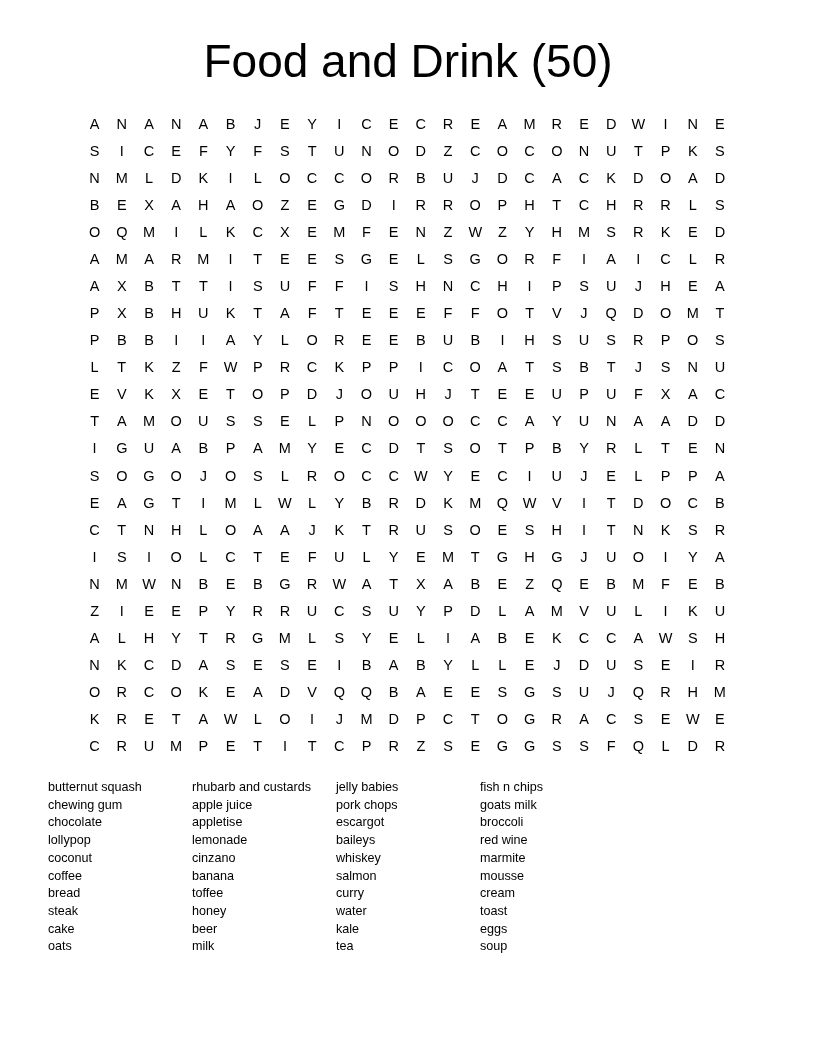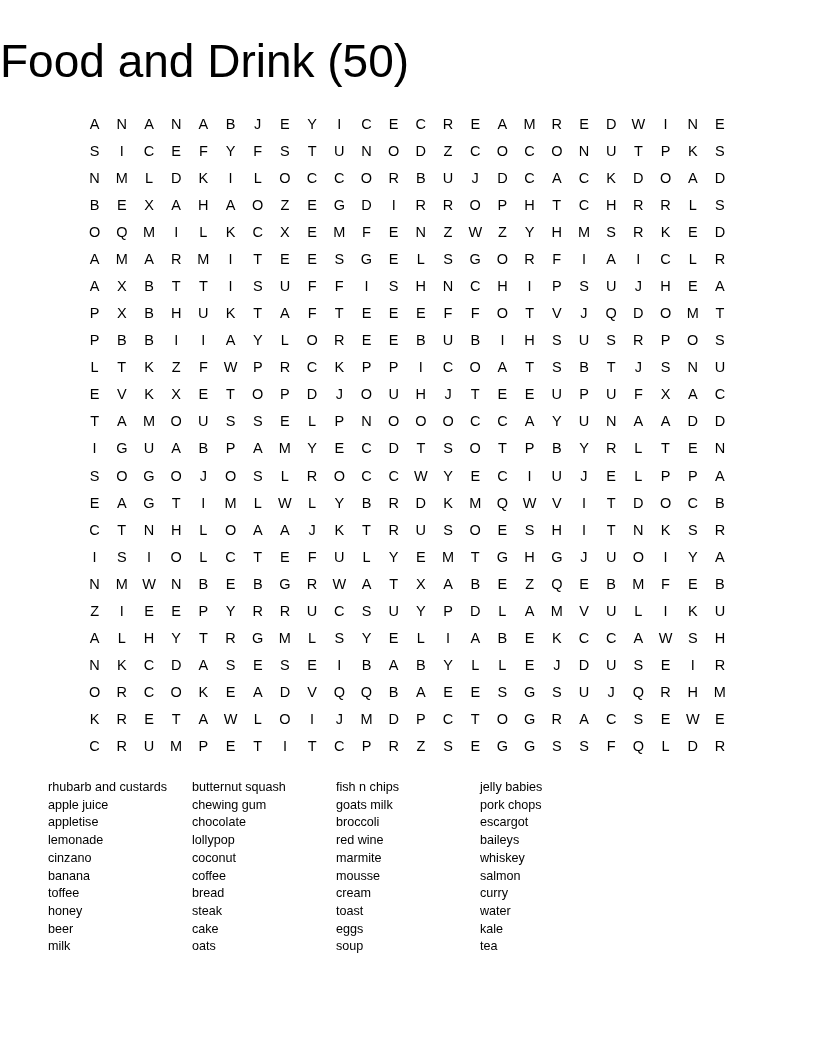--- a/index.html
+++ b/index.html
@@ -13,21 +13,21 @@
     position: relative;
     font-family: "Liberation Sans", sans-serif;
     color: #000000;
     overflow: hidden;
   }
   .title {
     position: absolute;
     top: 36px;
     left: 0;
     width: 816px;
-    text-align: left;
+    text-align: center;
     font-size: 46px;
     font-weight: 400;
     line-height: 1.1;
     margin: 0;
     color: #000000;
   }
   .grid {
     position: absolute;
     top: 110px;
     left: 81px;
@@ -687,61 +687,61 @@
       <span class="cell">S</span>
       <span class="cell">F</span>
       <span class="cell">Q</span>
       <span class="cell">L</span>
       <span class="cell">D</span>
       <span class="cell">R</span>
     </div>
   </div>
 
 <div class="words" id="words">
+    <div class="word-col">
+      <div class="word">butternut squash</div>
+      <div class="word">chewing gum</div>
+      <div class="word">chocolate</div>
+      <div class="word">lollypop</div>
+      <div class="word">coconut</div>
+      <div class="word">coffee</div>
+      <div class="word">bread</div>
+      <div class="word">steak</div>
+      <div class="word">cake</div>
+      <div class="word">oats</div>
+    </div>
     <div class="word-col">
       <div class="word">rhubarb and custards</div>
       <div class="word">apple juice</div>
       <div class="word">appletise</div>
       <div class="word">lemonade</div>
       <div class="word">cinzano</div>
       <div class="word">banana</div>
       <div class="word">toffee</div>
       <div class="word">honey</div>
       <div class="word">beer</div>
       <div class="word">milk</div>
     </div>
     <div class="word-col">
-      <div class="word">butternut squash</div>
-      <div class="word">chewing gum</div>
-      <div class="word">chocolate</div>
-      <div class="word">lollypop</div>
-      <div class="word">coconut</div>
-      <div class="word">coffee</div>
-      <div class="word">bread</div>
-      <div class="word">steak</div>
-      <div class="word">cake</div>
-      <div class="word">oats</div>
+      <div class="word">jelly babies</div>
+      <div class="word">pork chops</div>
+      <div class="word">escargot</div>
+      <div class="word">baileys</div>
+      <div class="word">whiskey</div>
+      <div class="word">salmon</div>
+      <div class="word">curry</div>
+      <div class="word">water</div>
+      <div class="word">kale</div>
+      <div class="word">tea</div>
     </div>
     <div class="word-col">
       <div class="word">fish n chips</div>
       <div class="word">goats milk</div>
       <div class="word">broccoli</div>
       <div class="word">red wine</div>
       <div class="word">marmite</div>
       <div class="word">mousse</div>
       <div class="word">cream</div>
       <div class="word">toast</div>
       <div class="word">eggs</div>
       <div class="word">soup</div>
     </div>
-    <div class="word-col">
-      <div class="word">jelly babies</div>
-      <div class="word">pork chops</div>
-      <div class="word">escargot</div>
-      <div class="word">baileys</div>
-      <div class="word">whiskey</div>
-      <div class="word">salmon</div>
-      <div class="word">curry</div>
-      <div class="word">water</div>
-      <div class="word">kale</div>
-      <div class="word">tea</div>
-    </div>
   </div>
 
 </body></html>

